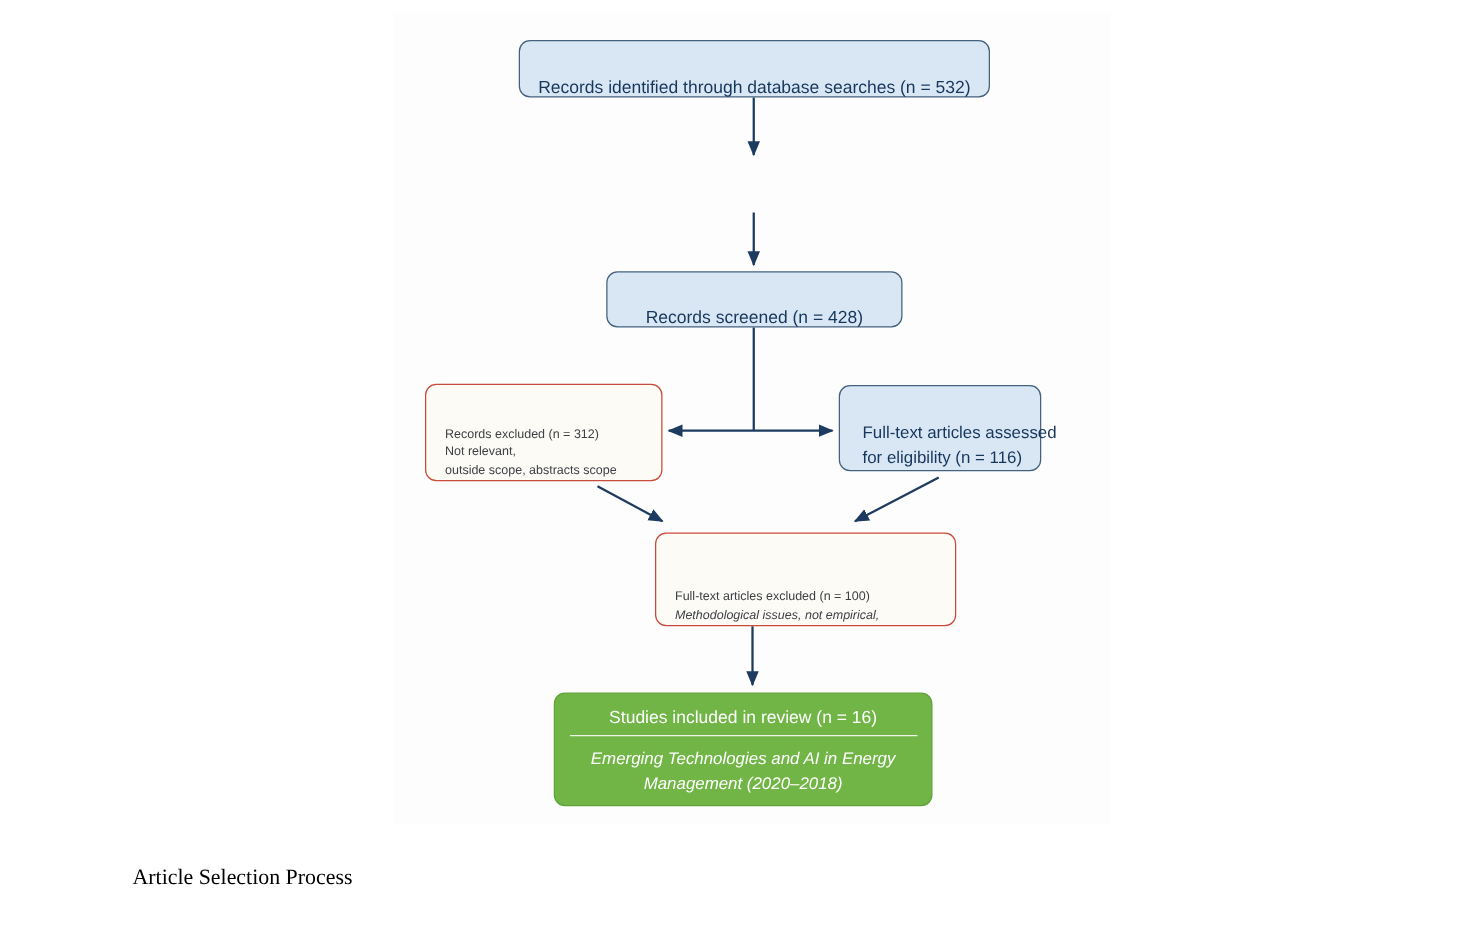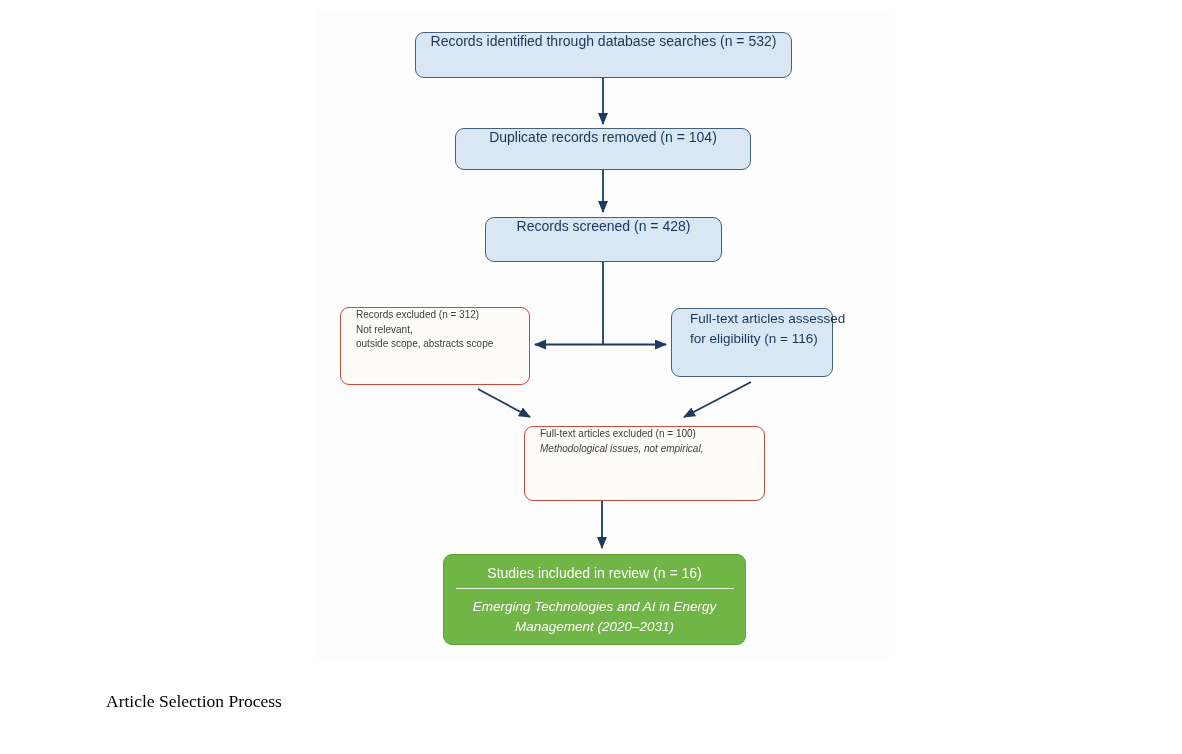--- a/index.html
+++ b/index.html
@@ -35,21 +35,21 @@
   svg.connectors line {
     stroke: var(--arrow, #1d3a60);
     stroke-width: 1.8;
   }
   .box {
     position: absolute;
     box-sizing: border-box;
     border-radius: 9px;
     display: flex;
     flex-direction: column;
-    justify-content: flex-start;
+    justify-content: flex-end;
   }
   .box.blue {
     background: var(--box-blue-fill, #d9e7f4);
     border: 1.6px solid var(--box-blue-border, #44617e);
     color: var(--text-navy, #17365c);
   }
   .box.red {
     background: var(--box-red-fill, #fdfbf6);
     border: 1.6px solid var(--box-red-border, #c94b3d);
     color: var(--text-dark, #3d4145);
@@ -110,23 +110,20 @@
     <line x1="535" y1="344.5" x2="666" y2="344.5" marker-start="url(#ah)" marker-end="url(#ah)"></line>
     <line x1="478" y1="389" x2="530" y2="417" marker-end="url(#ah)"></line>
     <line x1="751" y1="382" x2="684" y2="417" marker-end="url(#ah)"></line>
     <line x1="602" y1="501" x2="602" y2="548" marker-end="url(#ah)"></line>
   </svg>
 
   <div class="box blue center single" id="box-identified">
     <span class="line">Records identified through database searches (n = 532)</span>
   </div>
 
-  <div class="box blue center single" id="box-duplicates">
-    <span class="line">Duplicate records removed (n = 104)</span>
-  </div>
 
   <div class="box blue center single" id="box-screened">
     <span class="line">Records screened (n = 428)</span>
   </div>
 
   <div class="box red multi" id="box-excluded">
     <div class="line">Records excluded (n = 312)</div>
     <div class="line">Not relevant,</div>
     <div class="line">outside scope, abstracts scope</div>
   </div>
@@ -138,18 +135,18 @@
 
   <div class="box red multi" id="box-ft-excluded">
     <div class="line">Full-text articles excluded (n = 100)</div>
     <div class="line italic">Methodological issues, not empirical,</div>
   </div>
 
   <div class="box green center" id="box-included">
     <div class="line headline">Studies included in review (n = 16)</div>
     <div class="divider"></div>
     <div class="line subline italic">Emerging Technologies and AI in Energy</div>
-    <div class="line subline italic">Management (2020–2031)</div>
+    <div class="line subline italic">Management (2020–2018)</div>
   </div>
 
   <div class="caption">Article Selection Process</div>
 
 </div>
 
 </body></html>

